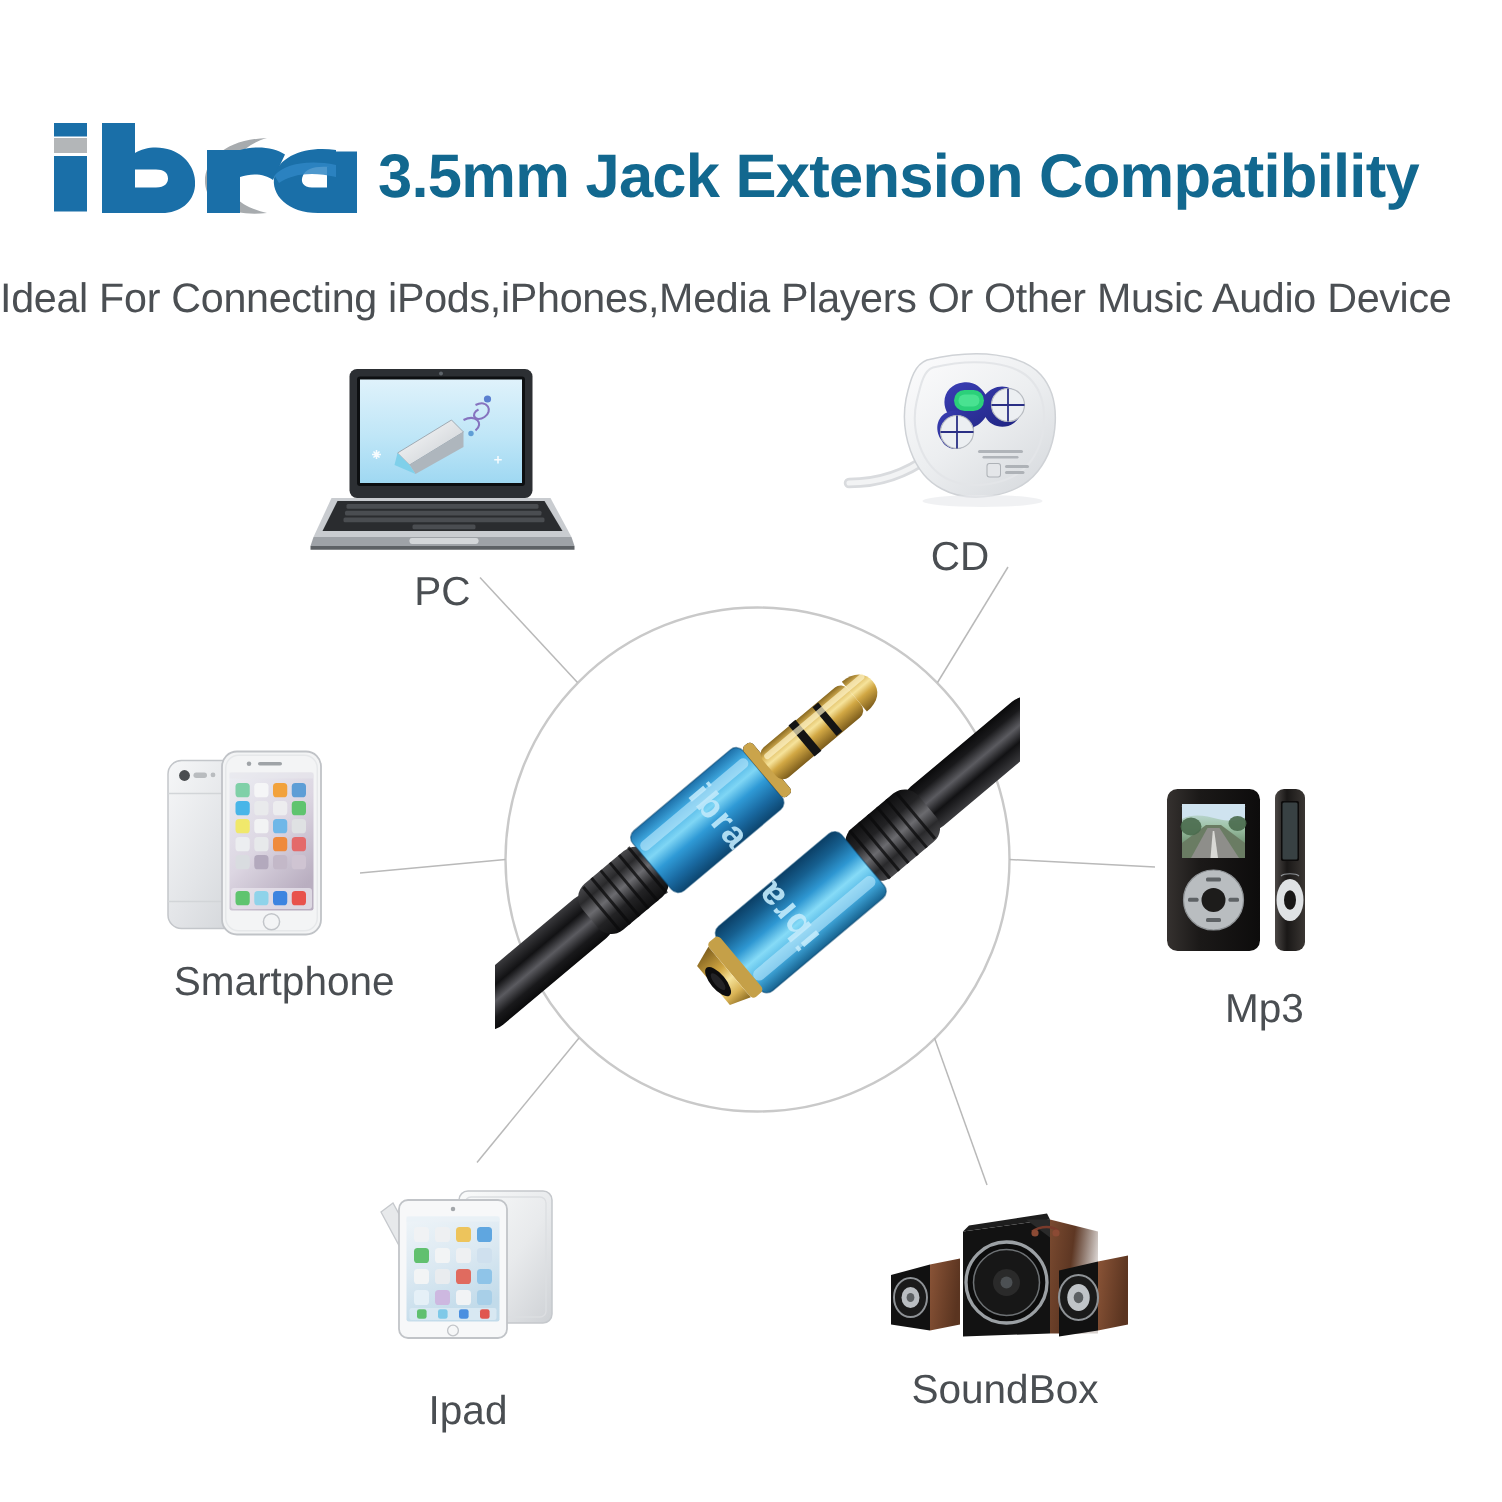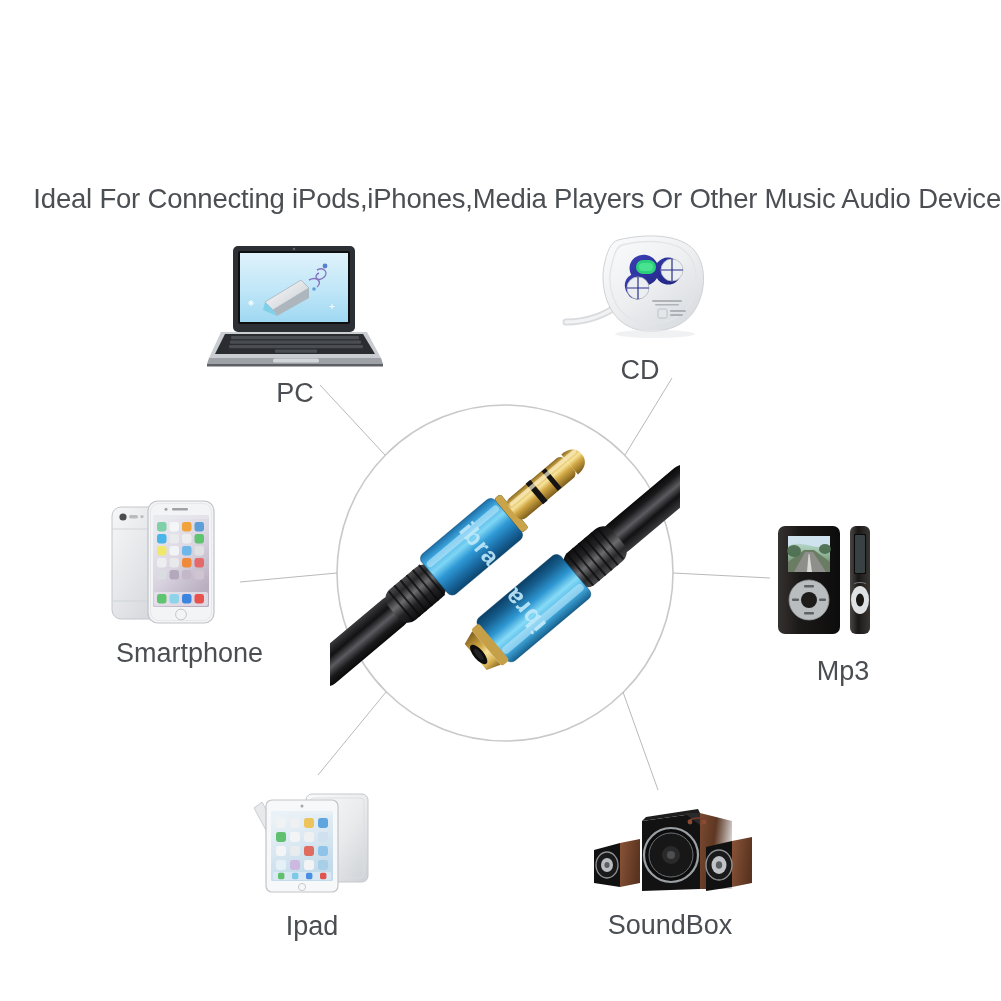--- a/index.html
+++ b/index.html
@@ -42,21 +42,21 @@
     color: #12688f;
     letter-spacing: -0.5px;
     white-space: nowrap;
     margin-left: -2px;
     margin-top: 8px;
   }
   #subtitle {
     position: absolute;
     left: 0; top: 183px;
     width: 1001px;
-    text-align: right;
+    text-align: left;
     font-family: "Liberation Sans", sans-serif;
     font-size: 27.5px;
     font-weight: 300;
     color: #4b4f53;
     letter-spacing: -0.2px;
     white-space: nowrap;
   }
 
   
   #stage {
@@ -103,38 +103,64 @@
   
   #node-smartphone { left: 78px; top: 265px; width: 185px; align-items: flex-end; }
   #node-smartphone .node-label { margin-top: 4px; }
 
   
   #node-mp3 { left: 768px; top: 288px; width: 150px; }
   #node-mp3 .node-label { margin-top: 4px; }
 
   
   #node-ipad { left: 232px; top: 552px; width: 160px; }
-  #node-ipad .node-label { margin-top: 0; }
+  #node-ipad .node-label { margin-top: 13px; }
 
   
   #node-soundbox { left: 580px; top: 565px; width: 180px; align-items: center; }
   #node-soundbox .node-label { margin-top: 6px; }
 
   
   #center-product {
     position: absolute;
     left: 330px; top: 168px;
     width: 350px; height: 350px;
   }
 </style>
 </head>
 <body>
 
 <div id="page">
 
+  <div id="header-row">
+
+    <div id="brand-logo" title="ibra">
+      <svg width="226" height="66" viewBox="0 0 226 66">
+
+        <path d="M8 12 L30 12 L30 22 L8 22 Z" fill="#b3b6b8"></path>
+        <path d="M150 12 C118 13 104 32 110 48 C114 59 130 64 150 62 C132 58 122 48 124 38 C126 26 136 16 150 12 Z" fill="#a7abae"></path>
+
+        <rect x="8" y="24" width="22" height="37" fill="#1a6fa8"></rect>
+        <rect x="8" y="2" width="22" height="9" fill="#1a6fa8"></rect>
+
+        <path d="M40 2 L62 2 L62 22 C68 18 78 17 86 20 C97 24 103 34 102 44
+                 C101 55 92 62 80 62 L40 62 Z
+                 M62 33 L62 45 L76 45 C82 45 84 42 84 39 C84 35 81 33 76 33 Z" fill="#1a6fa8"></path>
+
+        <path d="M110 20 L132 20 L132 62 L110 62 Z" fill="#1a6fa8"></path>
+        <path d="M132 20 C142 17 155 18 162 23 L154 40 C149 36 140 35 132 38 Z" fill="#1a6fa8"></path>
+
+        <path d="M196 20 C176 17 158 24 155 37 C152 50 164 62 184 62 L210 62 L210 21 L190 21 L190 45 L180 45
+                 C174 45 172 41 174 37 C176 32 184 30 196 32 Z" fill="#1a6fa8"></path>
+        <path d="M155 37 C161 30 176 26 196 30 L196 38 C180 34 166 36 158 42 Z" fill="#2f86c4" opacity="0.85"></path>
+      </svg>
+    </div>
+
+    <div id="header-title">3.5mm Jack Extension Compatibility</div>
+  </div>
 
   <div id="subtitle">Ideal For Connecting iPods,iPhones,Media Players Or Other Music Audio Device</div>
 
   <div id="stage">
 
     <svg id="connector-layer" viewBox="0 0 1001 700">
       <g stroke="#b9b9b9" stroke-width="1" fill="none">
 
         <circle cx="505" cy="343" r="168" stroke="#c9c9c9" stroke-width="1.6"></circle>
 

